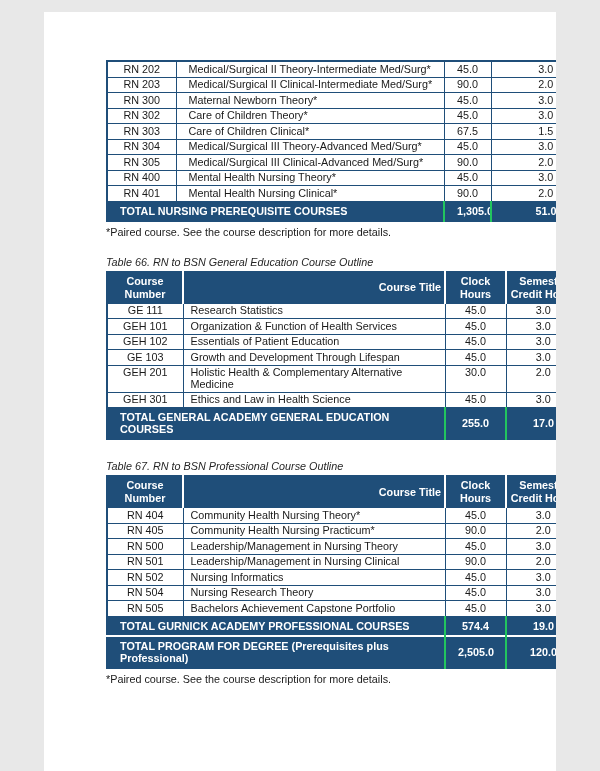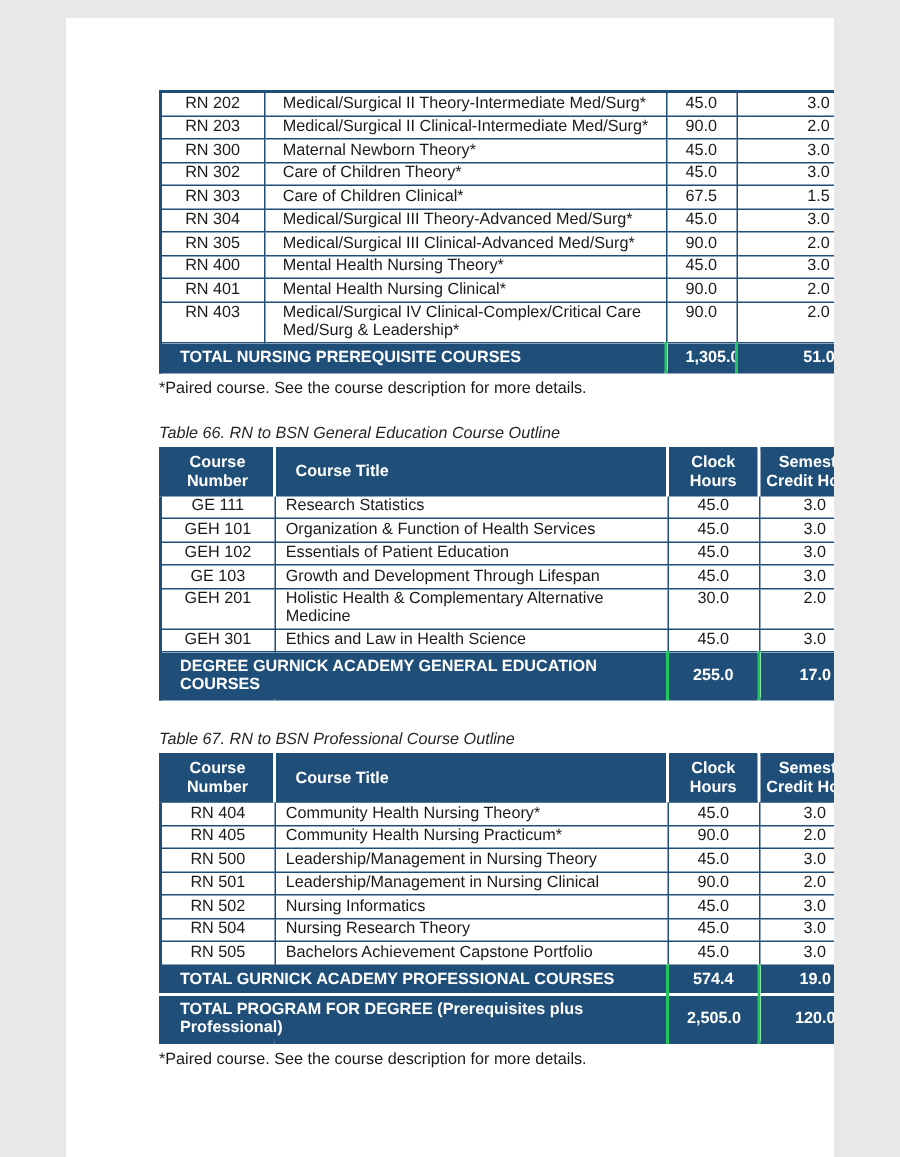--- a/index.html
+++ b/index.html
@@ -22,21 +22,21 @@
     vertical-align:top;color:#1a1a1a;
     overflow:hidden;
   }
   table.course th{
     background:#1F4E79;color:#ffffff;font-weight:bold;
     border:1px solid #1F4E79;border-left:2px solid #ffffff;
     padding:2px 3px;line-height:13px;vertical-align:middle;
     font-size:10.8px;
   }
   table.course th:first-child{border-left:2px solid #1F4E79;}
-  table.course th.h-title{text-align:left;padding-left:13px;}
+  table.course th.h-title{text-align:right;padding-left:13px;}
   .c-num,.c-clock,.c-credit{text-align:center;}
   .c-title{text-align:left;padding-left:12px !important;}
   table.t2 .c-title,table.t3 .c-title{padding-left:7px !important;}
 
   tr.total-row td{
     background:#1F4E79;color:#ffffff;font-weight:bold;
     padding:3px 12px;line-height:12px;vertical-align:middle;
   }
   tr.total-row td.total-label{text-align:left;padding-left:12px;}
   tr.total-row td + td{border-left:2px solid #22c55e;}
@@ -111,26 +111,20 @@
   </tr>
           <tr>
     <td class="c-num">RN 400</td>
     <td class="c-title">Mental Health Nursing Theory*</td>
     <td class="c-clock">45.0</td>
     <td class="c-credit">3.0</td>
   </tr>
           <tr>
     <td class="c-num">RN 401</td>
     <td class="c-title">Mental Health Nursing Clinical*</td>
-    <td class="c-clock">90.0</td>
-    <td class="c-credit">2.0</td>
-  </tr>
-          <tr>
-    <td class="c-num">RN 403</td>
-    <td class="c-title">Medical/Surgical IV Clinical-Complex/Critical Care Med/Surg &amp; Leadership*</td>
     <td class="c-clock">90.0</td>
     <td class="c-credit">2.0</td>
   </tr>
         </tbody>
       <tbody>
         <tr class="total-row">
           <td class="total-label" colspan="2">TOTAL NURSING PREREQUISITE COURSES</td>
           <td class="c-clock">1,305.0</td>
           <td class="c-credit">51.0</td>
         </tr>
@@ -187,21 +181,21 @@
   </tr>
           <tr>
     <td class="c-num">GEH 301</td>
     <td class="c-title">Ethics and Law in Health Science</td>
     <td class="c-clock">45.0</td>
     <td class="c-credit">3.0</td>
   </tr>
         </tbody>
       <tbody>
         <tr class="total-row">
-          <td class="total-label" colspan="2">DEGREE GURNICK ACADEMY GENERAL EDUCATION COURSES</td>
+          <td class="total-label" colspan="2">TOTAL GENERAL ACADEMY GENERAL EDUCATION COURSES</td>
           <td class="c-clock">255.0</td>
           <td class="c-credit">17.0</td>
         </tr>
       </tbody>
     </table>
 
     <div class="caption c67">Table 67. RN to BSN Professional Course Outline</div>
     <table class="course t3">
       <colgroup>
           <col style="width:76px">

